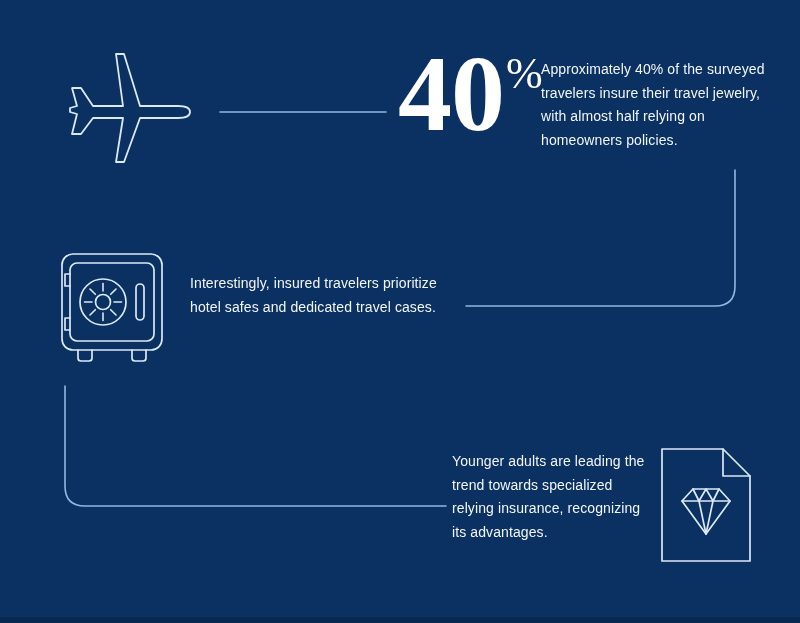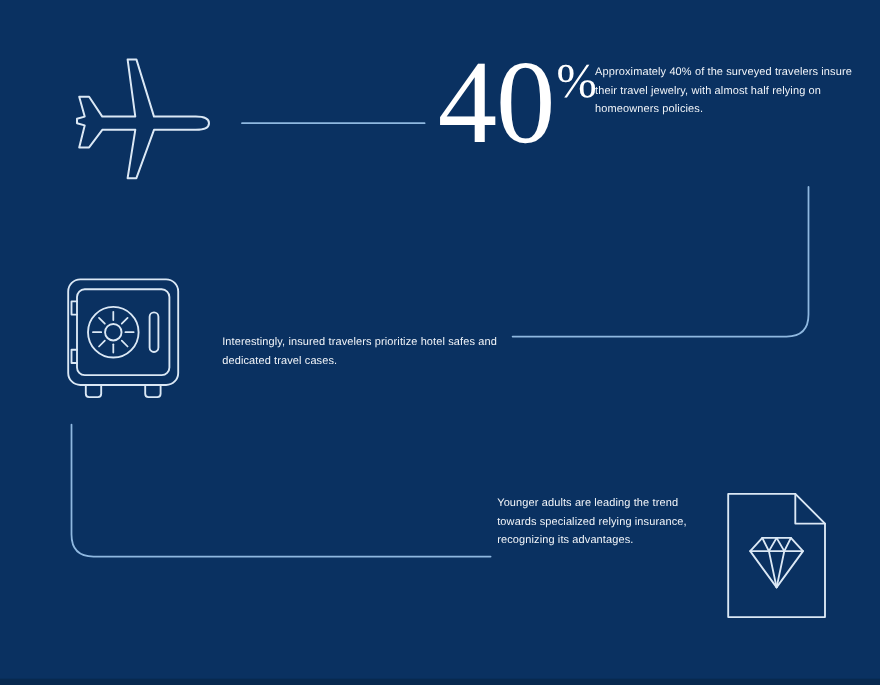--- a/index.html
+++ b/index.html
@@ -49,43 +49,43 @@
     left: 398px;
     top: 40px;
     display: flex;
     align-items: flex-start;
     color: #ffffff;
     line-height: 1;
   }
   .stat-number {
     font-family: "Liberation Serif", serif;
     font-size: 108px;
-    font-weight: 400;
+    font-weight: 700;
     letter-spacing: -1px;
     line-height: 1;
   }
   .stat-unit {
     font-family: "Liberation Serif", serif;
     font-size: 44px;
     font-weight: 400;
     line-height: 1;
     margin-top: 12px;
     margin-left: 2px;
   }
 
   
   .blurb {
     position: absolute;
     color: #f2f5f9;
-    font-size: 10px;
+    font-size: 14px;
     line-height: 1.68;
     letter-spacing: 0.1px;
   }
   .blurb-1 { left: 541px; top: 58px;  width: 248px; }
-  .blurb-2 { left: 202px; top: 272px; width: 268px; margin-top: 32px; }
+  .blurb-2 { left: 190px; top: 272px; width: 268px; }
   .blurb-3 { left: 452px; top: 450px; width: 200px; }
 </style>
 </head>
 <body>
 
 <div id="infographic">
 
   <svg class="connector-layer" viewBox="0 0 800 623">
     <g fill="none" stroke="#8fb8e0" stroke-width="1.6" stroke-linecap="round">
 

